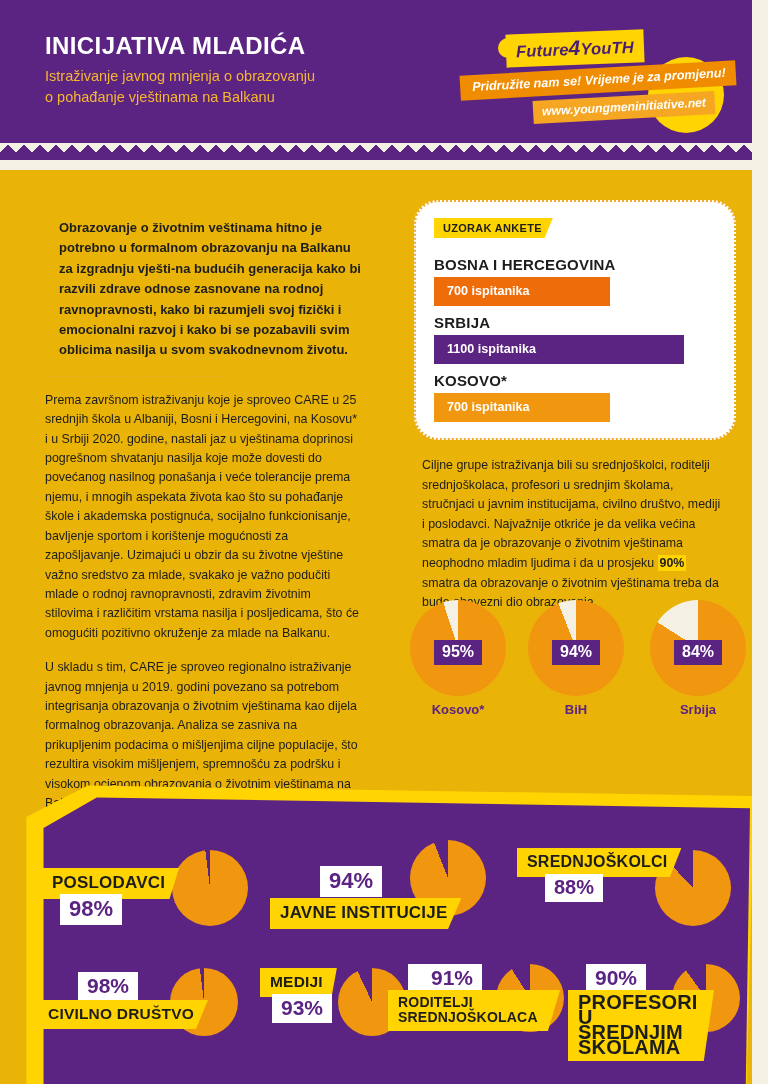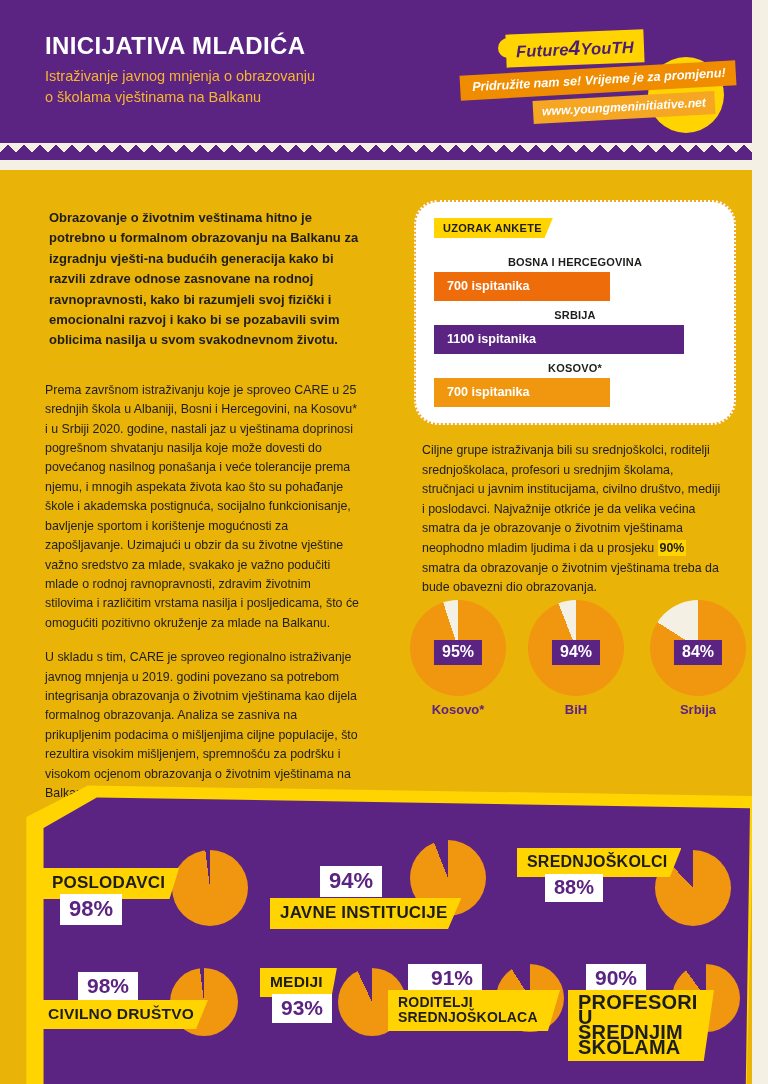--- a/index.html
+++ b/index.html
@@ -74,21 +74,21 @@
     font-size:12.2px;font-weight:bold;font-style:italic;
     padding:4px 9px 5px 9px;
     transform:rotate(-3.2deg);
     white-space:nowrap;z-index:3;
   }
 
   
   .col-left{position:absolute;left:45px;top:204px;width:330px;}
   .lead{
     color:#1d1d1b;font-size:13px;line-height:20.4px;font-weight:bold;
-    margin:4px;
+    margin:14px;
   }
   .divider-dots{
     margin:14px 0 13px 0;height:3px;width:180px;
     background-image:radial-gradient(#e8a33d 1.2px, transparent 1.3px);
     background-size:6px 3px;background-repeat:repeat-x;
   }
   .para{
     color:#1d1d1b;font-size:12.4px;line-height:19.4px;margin:0 16px 15px 0;
   }
   .footnote{
@@ -107,21 +107,21 @@
     width:322px;
   }
   .uzorak-chip{
     display:inline-block;background:#ffd400;color:#1d1d1b;
     font-size:11px;font-weight:bold;letter-spacing:.3px;
     padding:4px 11px 4px 9px;
     clip-path:polygon(0 0, 100% 0, 93% 100%, 0 100%);
     margin-bottom:10px;
   }
   .country{
-    color:#1d1d1b;font-size:11px;font-weight:bold;letter-spacing:.2px;margin:8px 0 4px 0;text-align:center;
+    color:#1d1d1b;font-size:15px;font-weight:bold;letter-spacing:.2px;margin:8px 0 4px 0;
   }
   .bar{
     color:#ffffff;font-size:12.6px;font-weight:bold;
     padding:7px 0 8px 13px;box-sizing:border-box;
   }
   .bar-bih{background:#ef6c0b;width:176px;}
   .bar-srb{background:#5b2382;width:250px;}
   .bar-kos{background:#f0960f;width:176px;}
 
   .right-para{
@@ -178,21 +178,21 @@
 </style>
 </head>
 <body>
 
 <div class="page">
 
   <div class="header">
     <div class="title">INICIJATIVA MLADIĆA</div>
     <div class="subtitle">
       <div>Istraživanje javnog mnjenja o obrazovanju</div>
-      <div>o školama vještinama na Balkanu</div>
+      <div>o pohađanje vještinama na Balkanu</div>
     </div>
 
     <div class="logo-wrap">
       <div class="sunburst"></div>
       <div class="logo-dot-l"></div>
       <div class="logo-dot-r"></div>
       <div class="logo-badge"><span>Future</span><span class="four">4</span><span>YouTH</span></div>
       <div class="logo-tag">Pridružite nam se! Vrijeme je za promjenu!</div>
       <div class="logo-url">www.youngmeninitiative.net</div>
     </div>

